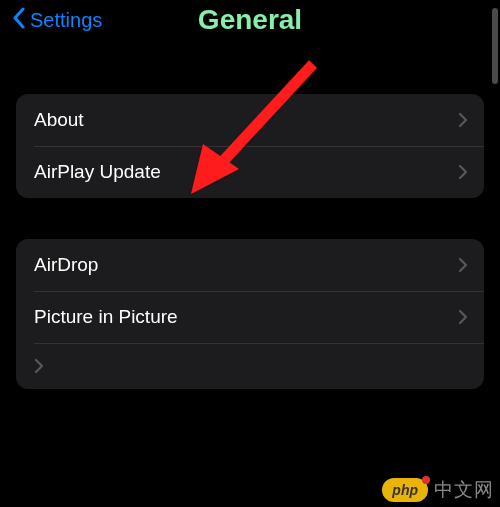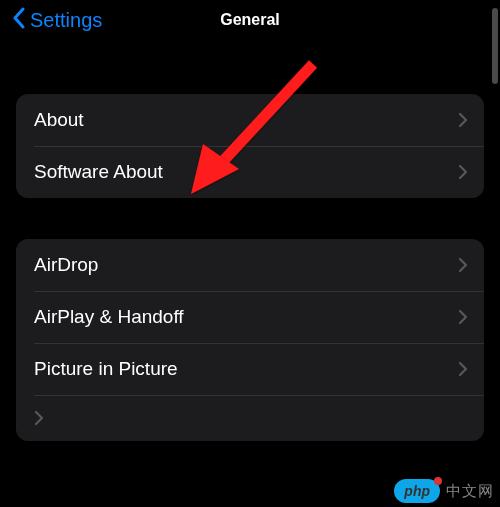--- a/index.html
+++ b/index.html
@@ -27,23 +27,23 @@
       cursor: pointer;
     }
     .back-chevron {
       display: inline-block;
       margin-right: 4px;
     }
     .title {
       position: absolute;
       left: 50%;
       transform: translateX(-50%);
-      font-size: 16px;
+      font-size: 28px;
       font-weight: 600;
-      color: #ffffff;
+      color: #86efac;
     }
     .content {
       padding: 0 16px;
     }
     .group {
       background: #1c1c1e;
       border-radius: 12px;
       margin-top: 46px;
       overflow: hidden;
     }
@@ -82,42 +82,42 @@
     }
     .watermark {
       position: absolute;
       bottom: 4px;
       right: 6px;
       display: flex;
       align-items: center;
       gap: 6px;
     }
     .php-badge {
-      background: #0ea5e9;
+      background: #eab308;
       color: #333;
       border-radius: 14px;
       padding: 4px 10px;
       font-size: 14px;
       font-weight: 700;
       font-style: italic;
       position: relative;
     }
     .php-badge::after {
       content: "";
       position: absolute;
       right: -2px;
       top: -2px;
       width: 8px;
       height: 8px;
       background: #d33;
       border-radius: 50%;
     }
     .wm-text {
       color: #888;
-      font-size: 15px;
+      font-size: 19px;
       letter-spacing: 1px;
     }
     .scrollbar {
       position: absolute;
       right: 2px;
       top: 8px;
       width: 6px;
       height: 76px;
       background: #4a4a4d;
       border-radius: 3px;
@@ -143,40 +143,32 @@
   <div class="group">
     <div class="row">
       <span>About</span>
       <span class="chev">
         <svg width="10" height="16" viewBox="0 0 10 16">
             <polyline points="2,2 8,8 2,14" stroke="#58585c" stroke-width="2.2" stroke-linecap="round" stroke-linejoin="round" fill="none"></polyline>
           </svg>
       </span>
     </div>
     <div class="row">
-      <span>Software About</span>
+      <span>AirPlay Update</span>
       <span class="chev">
         <svg width="10" height="16" viewBox="0 0 10 16">
             <polyline points="2,2 8,8 2,14" stroke="#58585c" stroke-width="2.2" stroke-linecap="round" stroke-linejoin="round" fill="none"></polyline>
           </svg>
       </span>
     </div>
   </div>
 
   <div class="group">
     <div class="row">
       <span>AirDrop</span>
-      <span class="chev">
-        <svg width="10" height="16" viewBox="0 0 10 16">
-            <polyline points="2,2 8,8 2,14" stroke="#58585c" stroke-width="2.2" stroke-linecap="round" stroke-linejoin="round" fill="none"></polyline>
-          </svg>
-      </span>
-    </div>
-    <div class="row">
-      <span>AirPlay &amp; Handoff</span>
       <span class="chev">
         <svg width="10" height="16" viewBox="0 0 10 16">
             <polyline points="2,2 8,8 2,14" stroke="#58585c" stroke-width="2.2" stroke-linecap="round" stroke-linejoin="round" fill="none"></polyline>
           </svg>
       </span>
     </div>
     <div class="row">
       <span>Picture in Picture</span>
       <span class="chev">
         <svg width="10" height="16" viewBox="0 0 10 16">

